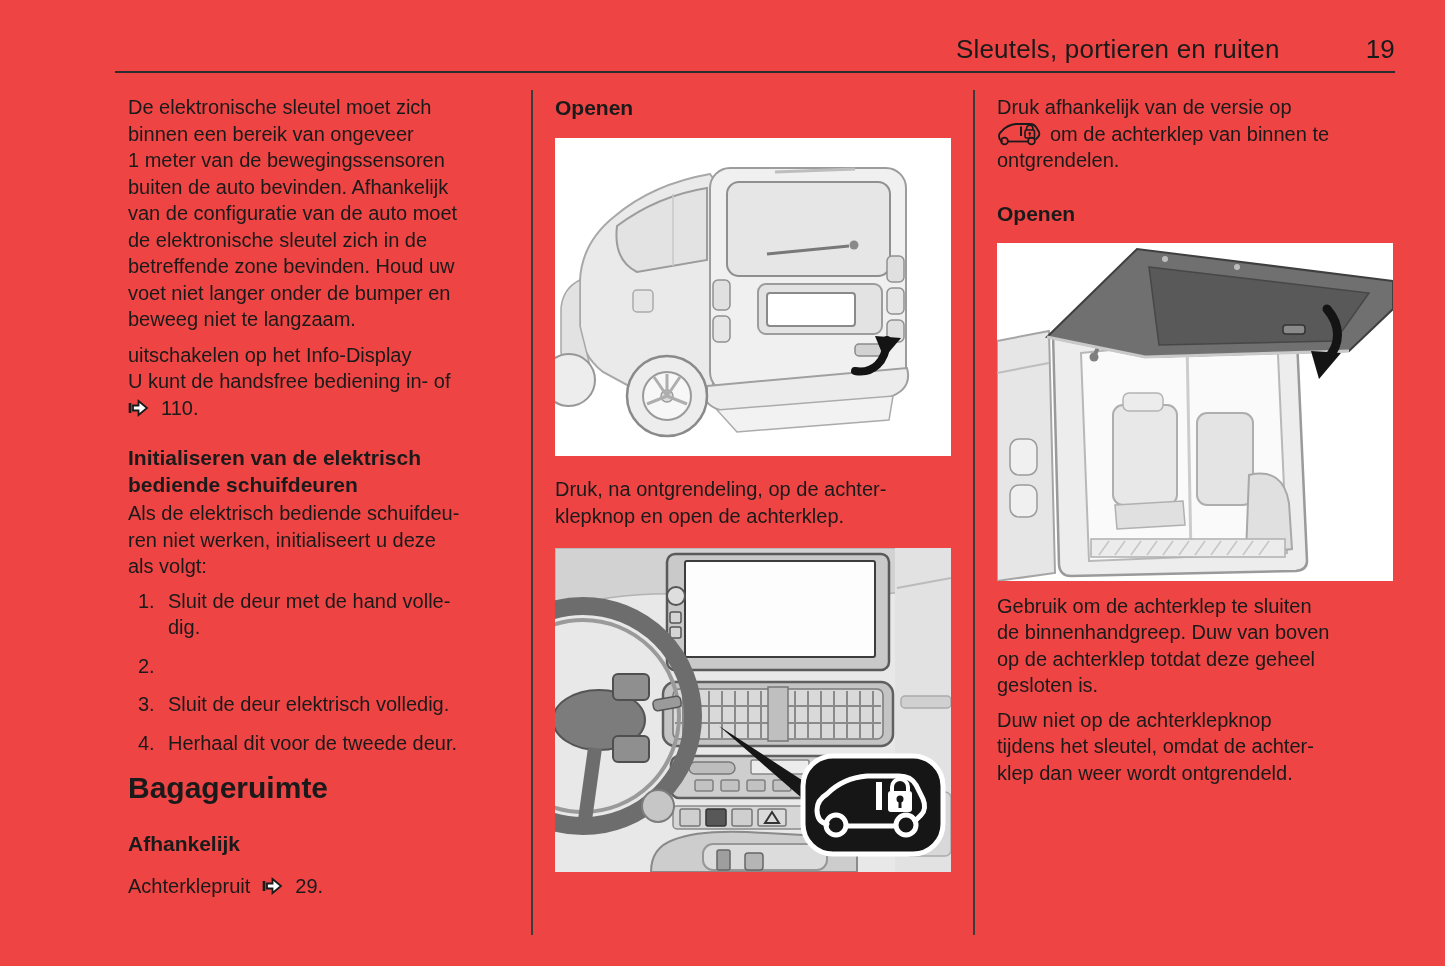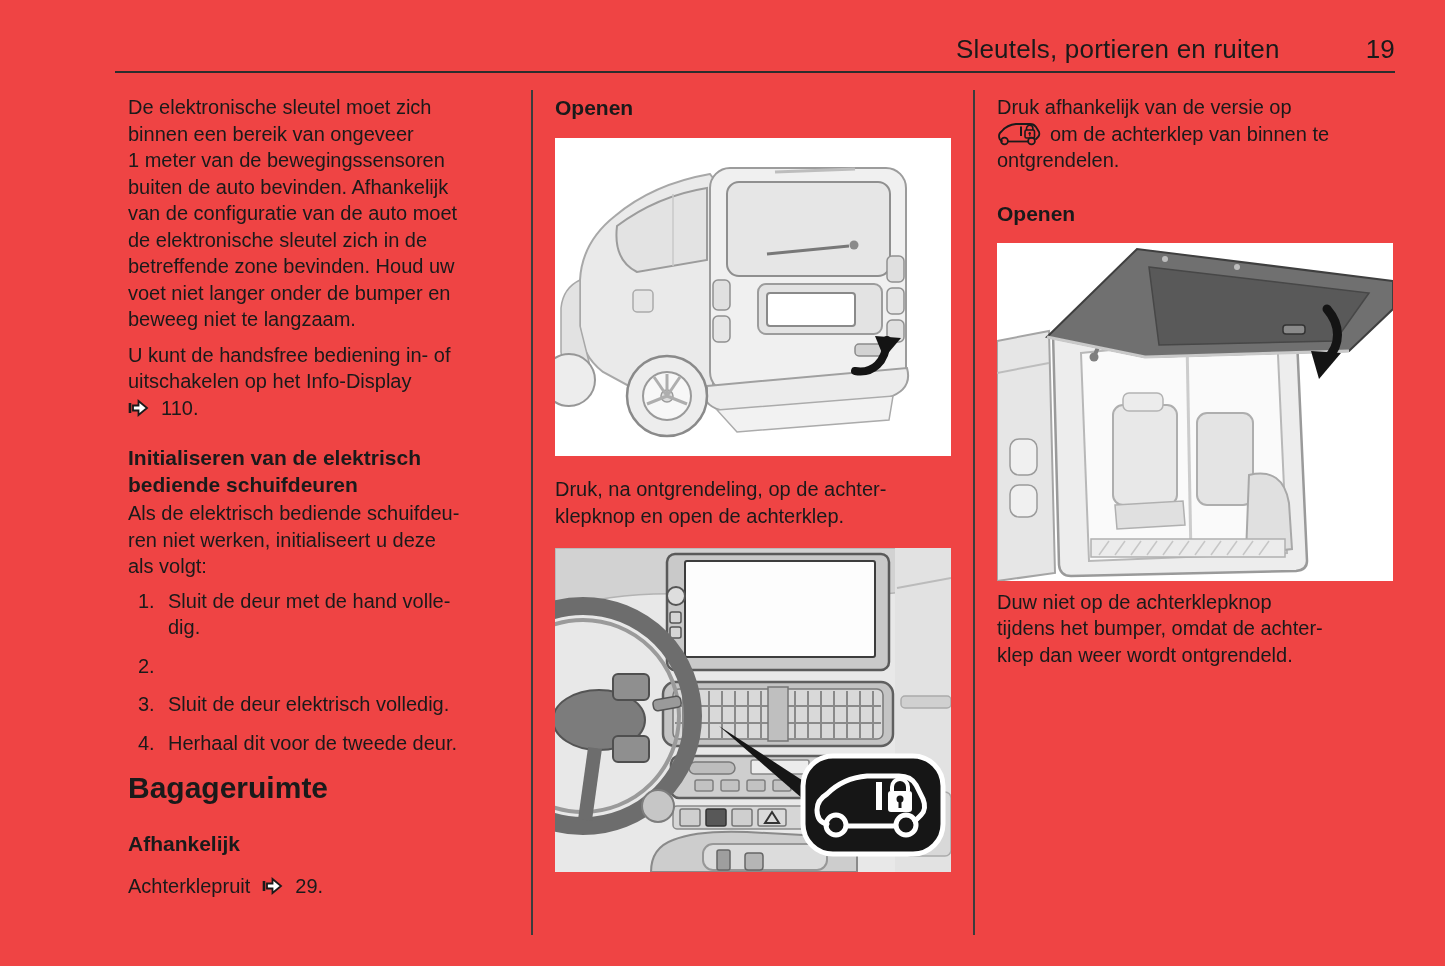--- a/index.html
+++ b/index.html
@@ -64,22 +64,22 @@
     <div class="p">De elektronische sleutel moet zich
 binnen een bereik van ongeveer
 1 meter van de bewegingssensoren
 buiten de auto bevinden. Afhankelijk
 van de configuratie van de auto moet
 de elektronische sleutel zich in de
 betreffende zone bevinden. Houd uw
 voet niet langer onder de bumper en
 beweeg niet te langzaam.</div>
     <div class="mt9">
+      <div>uitschakelen op het Info-Display</div>
       <div>U kunt de handsfree bediening in- of</div>
-      <div>uitschakelen op het Info-Display</div>
       <div class="refline">
         <svg width="21" height="18" viewBox="0 0 21 18">
           <line x1="2" y1="4" x2="2" y2="14" stroke="#1a1a1a" stroke-width="2.6"></line>
           <polygon points="5,6.5 10.5,6.5 10.5,2 19,9 10.5,16 10.5,11.5 5,11.5" fill="#ffffff" stroke="#1a1a1a" stroke-width="1.8" stroke-linejoin="miter"></polygon>
         </svg>
         <span>110.</span>
       </div>
     </div>
     <div class="h3 mt23">Initialiseren van de elektrisch
 bediende schuifdeuren</div>
@@ -323,18 +323,22 @@
       <rect x="286" y="82" width="22" height="9" rx="3" fill="#8a8a8a" stroke="#333333" stroke-width="1.5"></rect>
       <circle cx="168" cy="16" r="3" fill="#bdbdbd"></circle>
       <circle cx="240" cy="24" r="3" fill="#bdbdbd"></circle>
 
       <g>
         <path d="M330,66 C344,82 344,102 330,116" fill="none" stroke="#141414" stroke-width="9" stroke-linecap="round"></path>
         <polygon points="314,108 344,110 322,136" fill="#141414"></polygon>
       </g>
     </svg>
 
+    <div class="p mt12">Gebruik om de achterklep te sluiten
+de binnenhandgreep. Duw van boven
+op de achterklep totdat deze geheel
+gesloten is.</div>
     <div class="p mt8">Duw niet op de achterklepknop
-tijdens het bumper, omdat de achter-
+tijdens het sleutel, omdat de achter-
 klep dan weer wordt ontgrendeld.</div>
   </div>
 
 </div>
 
 </body></html>

